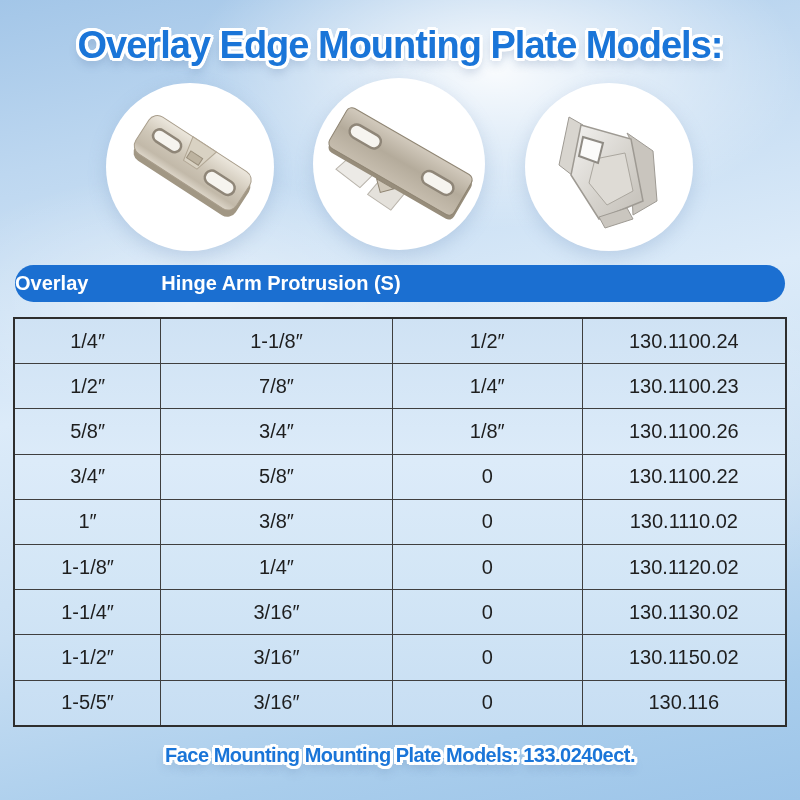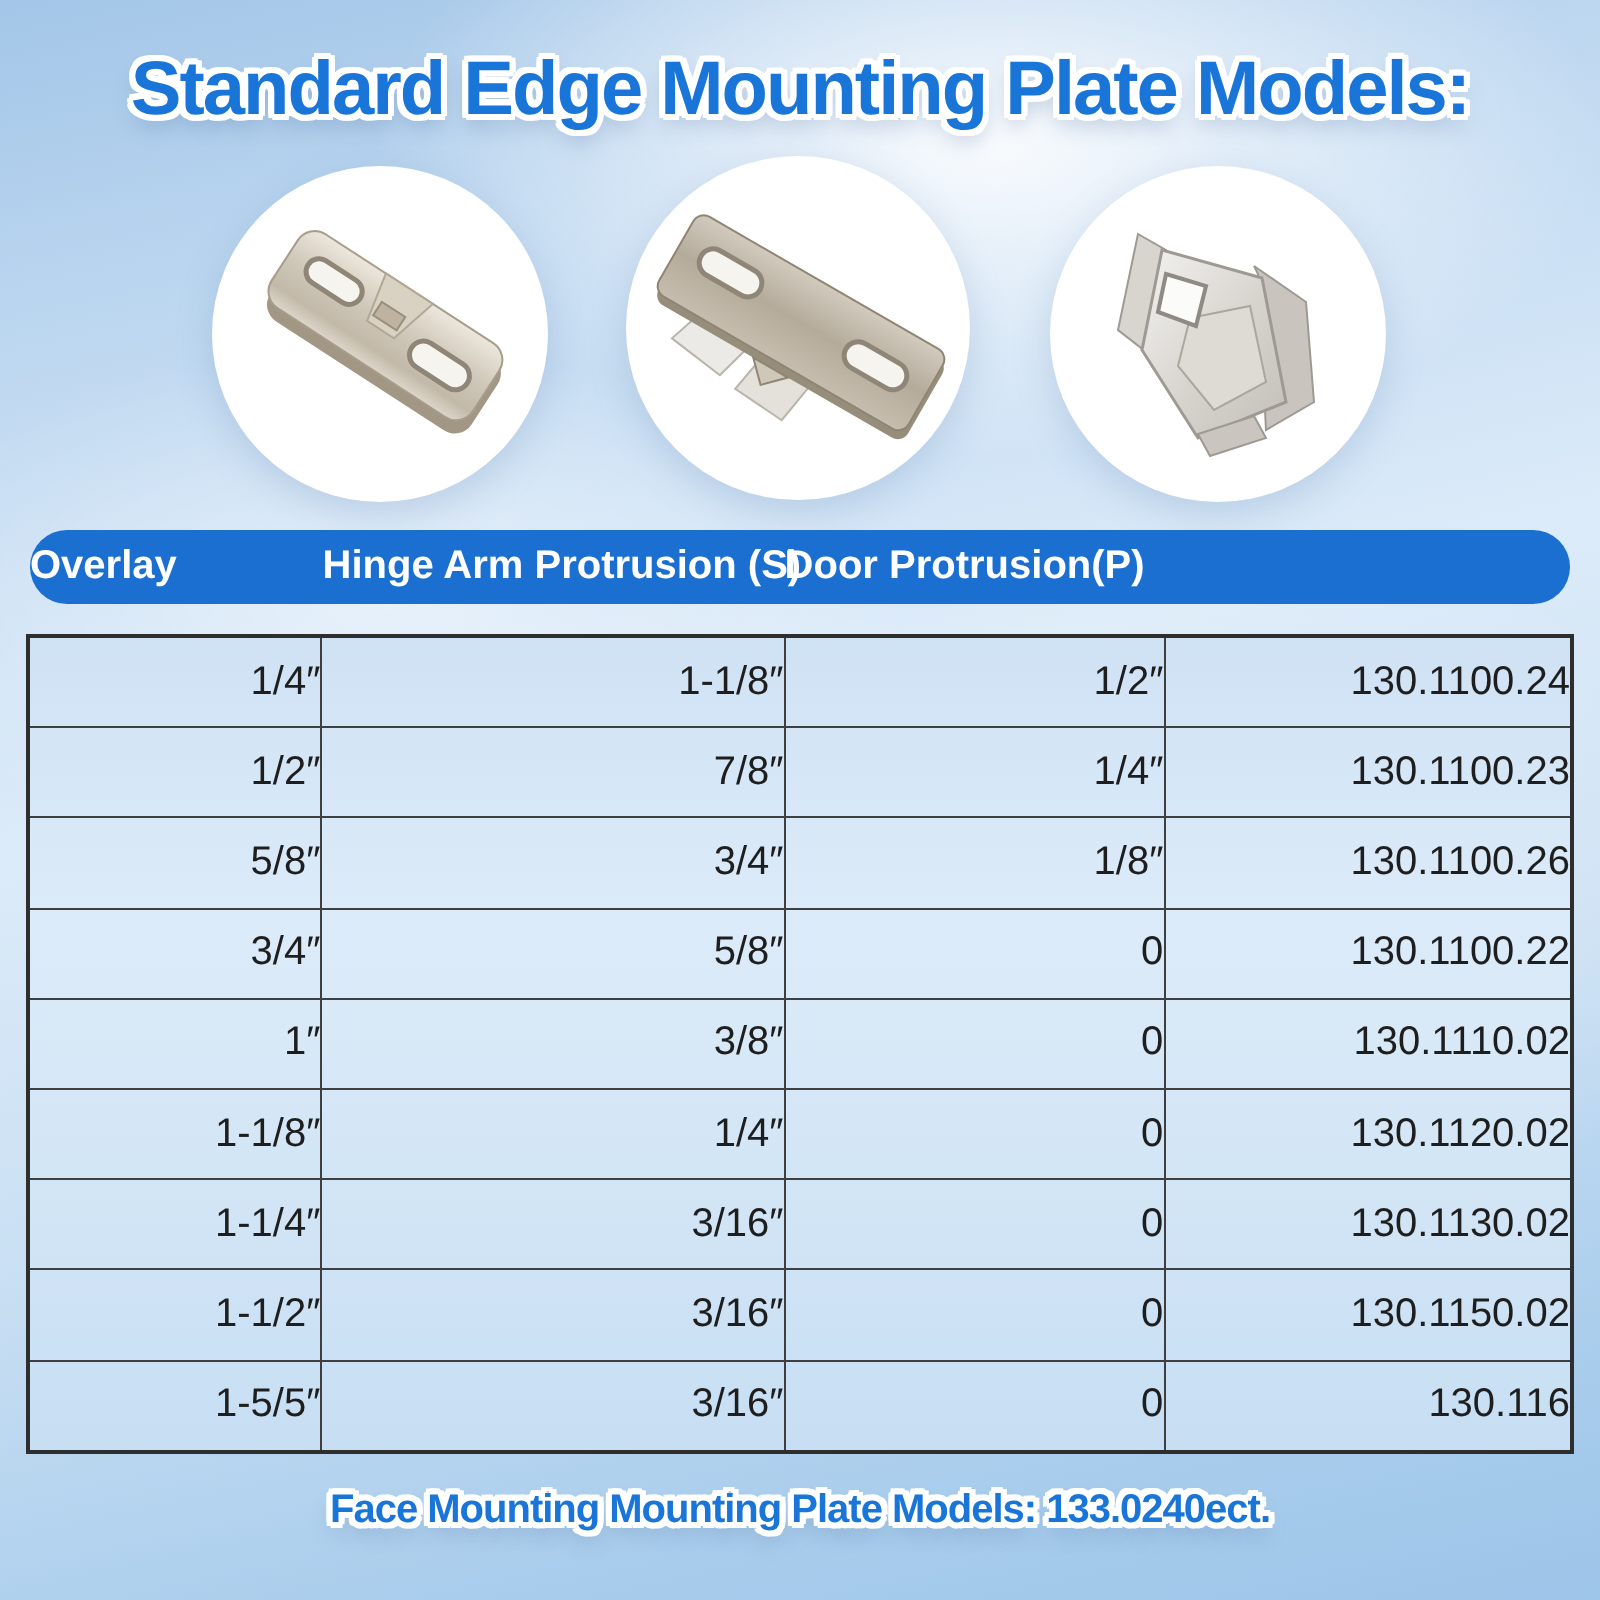--- a/index.html
+++ b/index.html
@@ -70,35 +70,35 @@
     position: absolute;
     left: 13px; top: 317px;
     width: 774px; height: 410px;
     border-collapse: collapse;
     table-layout: fixed;
     background: linear-gradient(180deg, #cfe2f4 0%, #dcebf9 35%, #d3e6f6 65%, #c7def3 100%);
     border: 2px solid #2e2e2e;
   }
   #spec-table td {
     border: 1px solid #3f3f3f;
-    text-align: right;
+    text-align: center;
     vertical-align: middle;
     font-size: 20px;
     color: #1e1e1e;
     height: 41px;
     padding: 0;
   }
 
   
   .slot { fill: #f6f4ef; stroke: #8f8678; stroke-width: 2.5; }
 </style>
 </head>
 <body>
 
-<div id="title" class="big-blue">Standard Edge Mounting Plate Models:</div>
+<div id="title" class="big-blue">Overlay Edge Mounting Plate Models:</div>
 
 <div id="circle-1" class="circle">
   <svg width="168" height="168" viewBox="0 0 168 168">
     <defs>
       <linearGradient id="m1" x1="0" y1="0" x2="0" y2="1">
         <stop offset="0" stop-color="#ece7dd"></stop>
           <stop offset="0.45" stop-color="#cfc7b8"></stop>
         <stop offset="0.8" stop-color="#c2b9a9"></stop>
           <stop offset="1" stop-color="#ddd6c9"></stop>
       </linearGradient>
@@ -151,21 +151,20 @@
       <polygon points="70,76 100,70 108,108 82,122 64,100" fill="#dedbd5" stroke="#aba79f" stroke-width="1"></polygon>
       <polygon points="58,54 78,60 73,80 54,73" fill="#fbfbfa" stroke="#8f8b84" stroke-width="2"></polygon>
       <polygon points="74,134 102,125 108,136 80,145" fill="#cac6bf" stroke="#9e9a93" stroke-width="1"></polygon>
     </g>
   </svg>
 </div>
 
 <div id="table-header">
   <div class="hcell">Overlay</div>
   <div class="hcell">Hinge Arm Protrusion (S)</div>
-  <div class="hcell">Door Protrusion(P)</div>
 </div>
 
 <table id="spec-table">
   <colgroup>
     <col style="width:19%">
       <col style="width:30%">
       <col style="width:24.6%">
       <col style="width:26.4%">
   </colgroup>
   <tbody>

